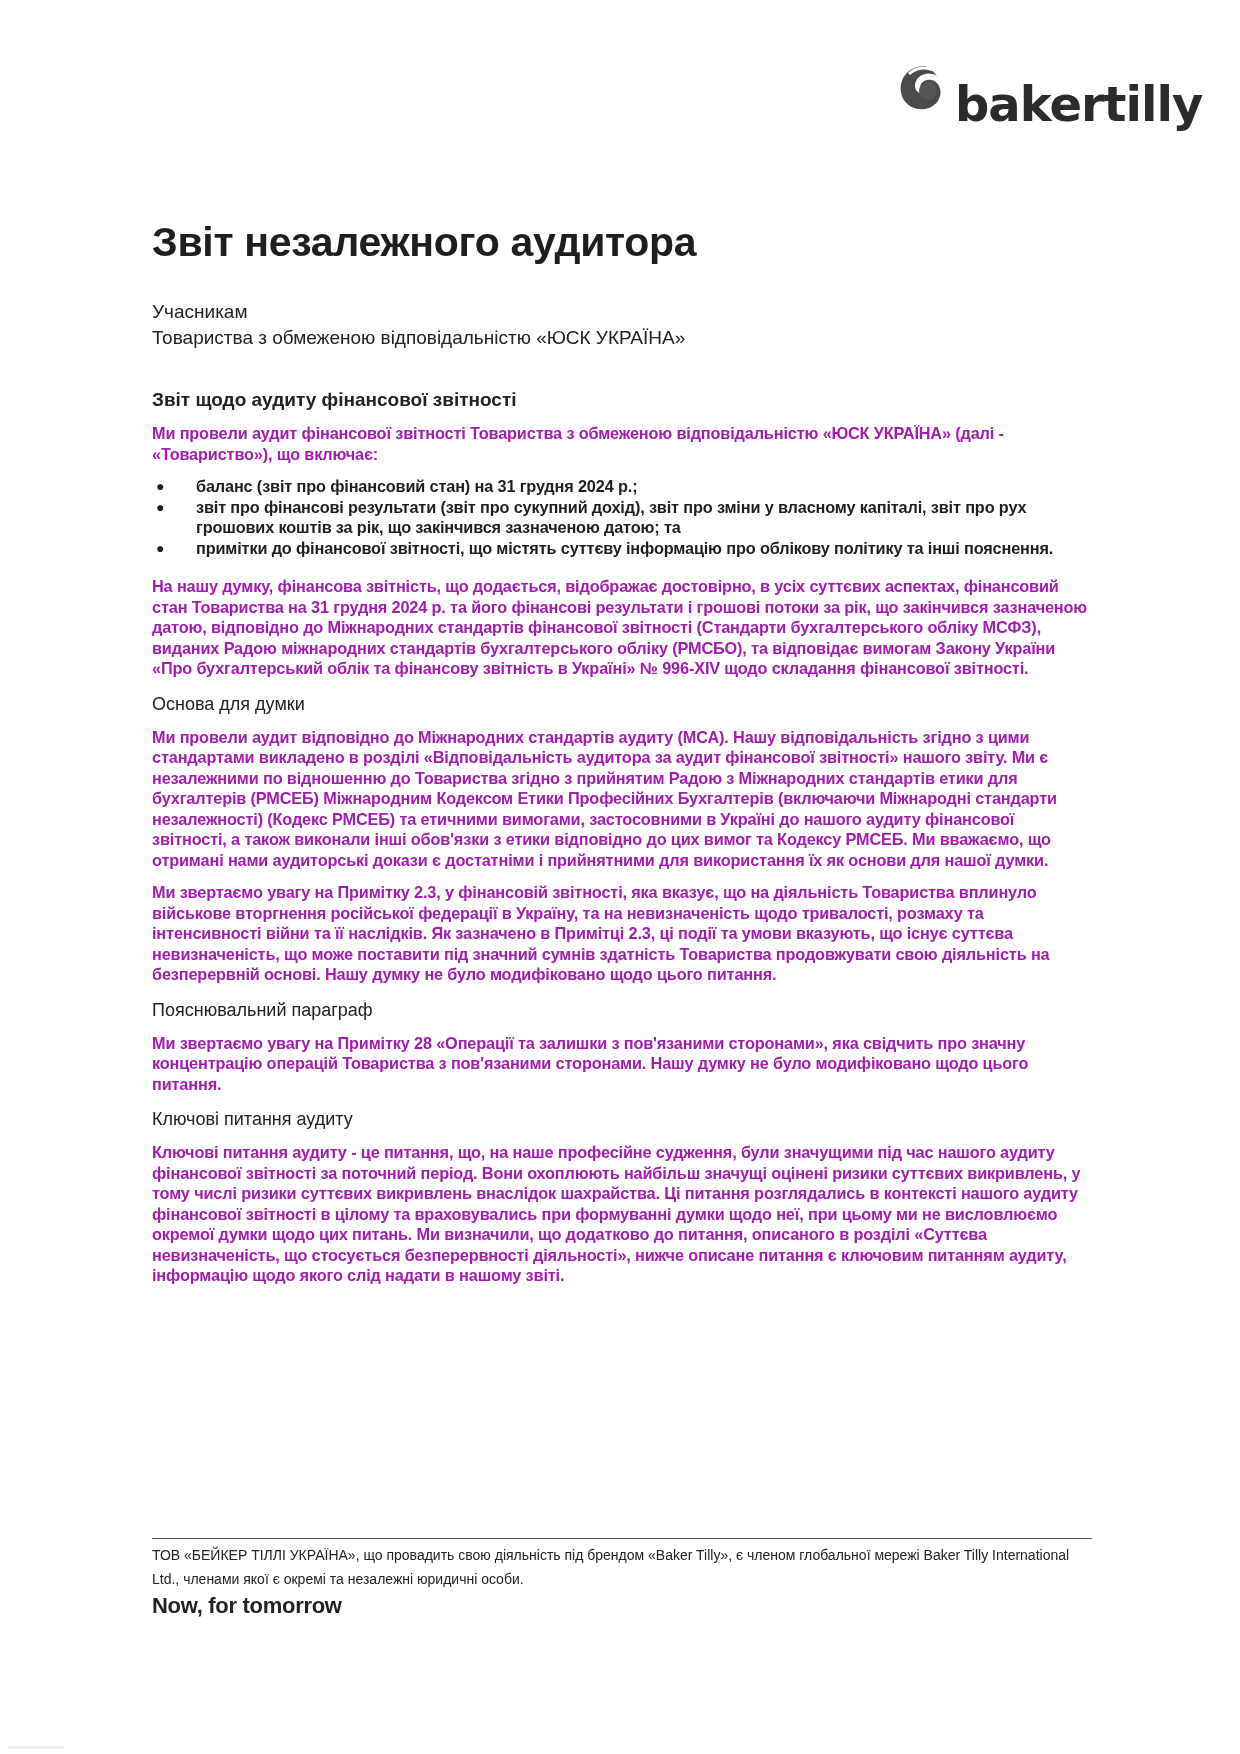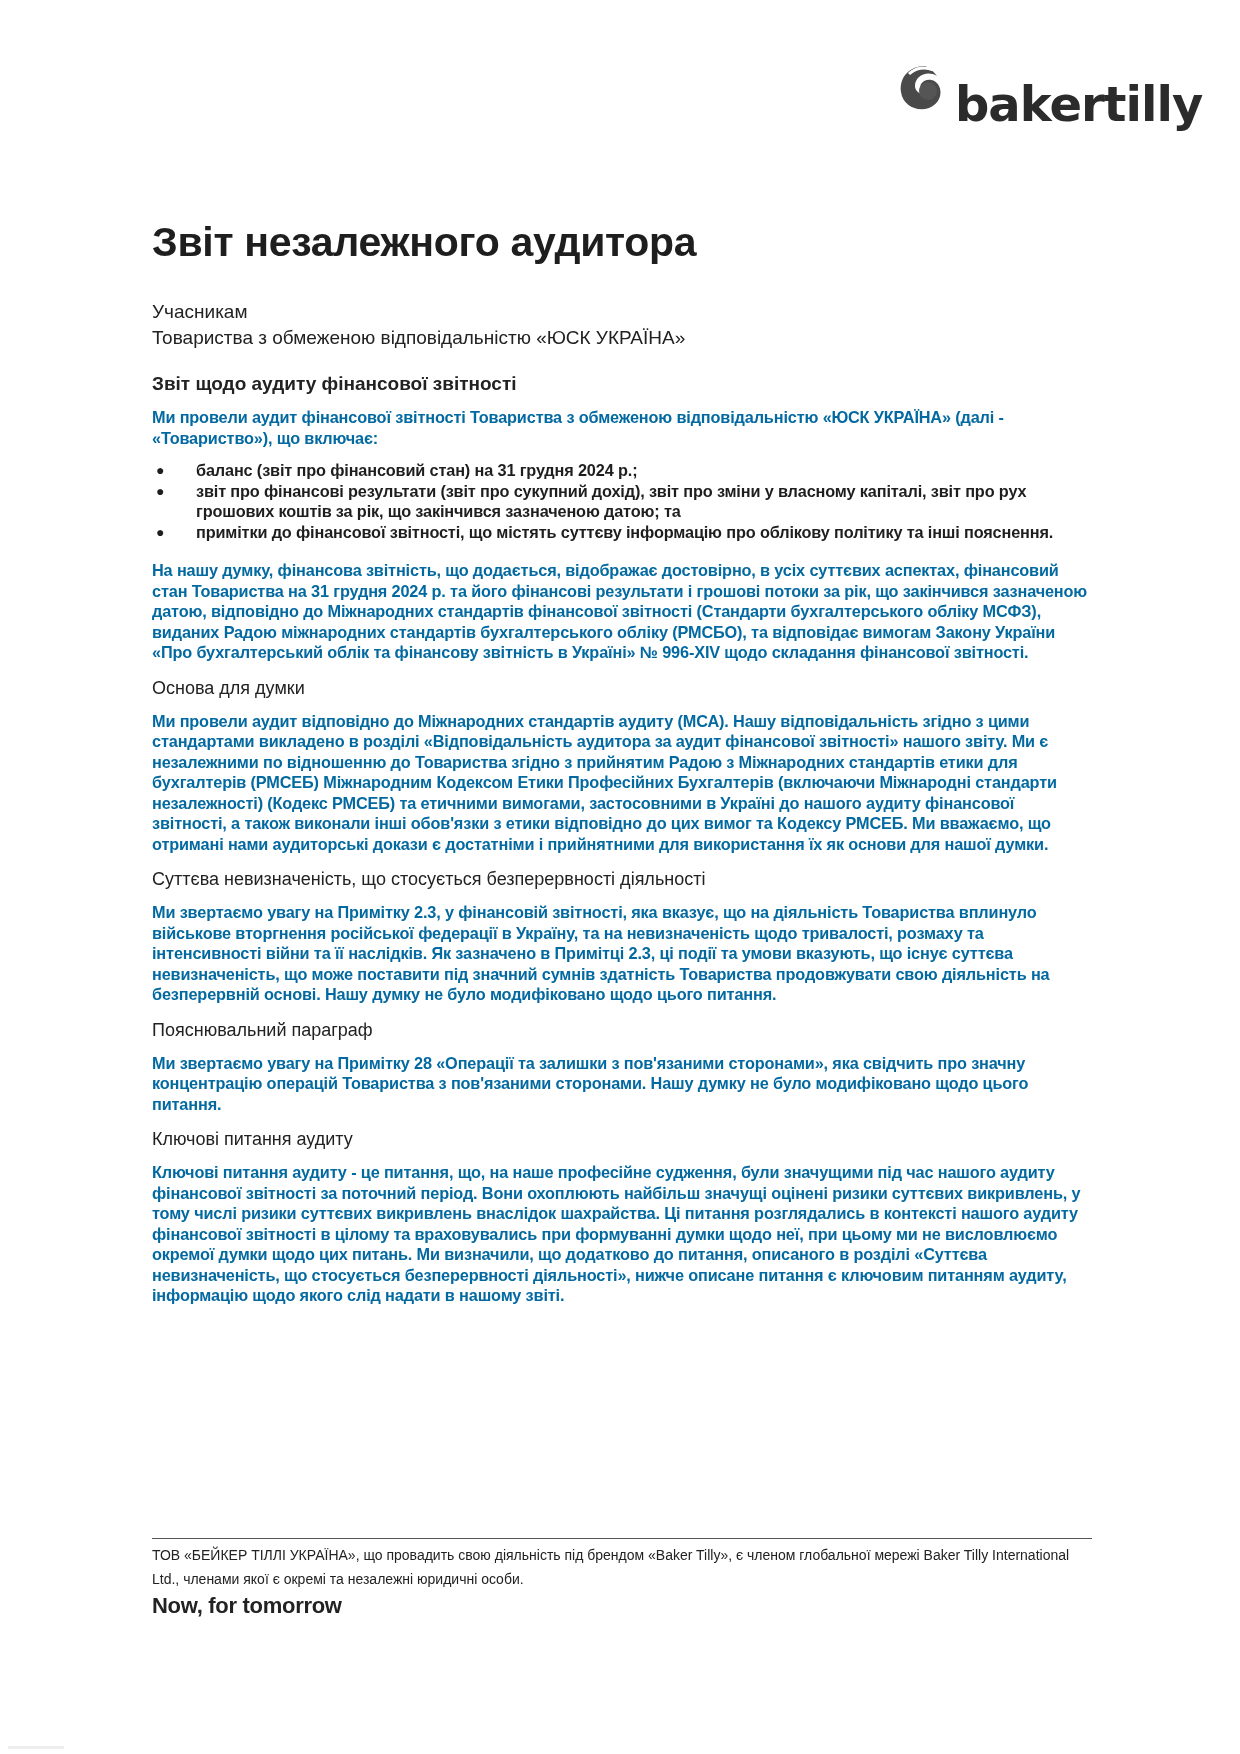--- a/index.html
+++ b/index.html
@@ -34,27 +34,27 @@
 
     .title {
       font-size: 41px;
       font-weight: bold;
       color: #1e1e1e;
       margin: 0;
       line-height: 1.2;
       letter-spacing: -0.3px;
     }
     .addressee { margin-top: 32px; font-size: 19px; line-height: 26px; color: #222; }
-    .section-title { margin-top: 22px; font-size: 19px; font-weight: bold; color: #222; }
+    .section-title { margin-top: 38px; font-size: 19px; font-weight: bold; color: #222; }
     .sub-heading { font-size: 18px; color: #222; margin-top: 14px; line-height: 22px; }
     p.body {
       margin: 12px 0 0 0;
       font-size: 16.3px;
       line-height: 20.5px;
-      color: #0369a1;
+      color: #a21caf;
       font-weight: bold;
       letter-spacing: -0.15px;
     }
     ul.bullets { margin: 12px 0 0 0; padding: 0; list-style: none; }
     ul.bullets li {
       position: relative;
       padding-left: 44px;
       font-size: 16.3px;
       line-height: 20.5px;
       font-weight: bold;
@@ -109,21 +109,20 @@
     <ul class="bullets">
       <li><span class="dot">●</span><span>баланс (звіт про фінансовий стан) на 31 грудня 2024 р.;</span></li>
       <li><span class="dot">●</span><span>звіт про фінансові результати (звіт про сукупний дохід), звіт про зміни у власному капіталі, звіт про рух грошових коштів за рік, що закінчився зазначеною датою; та</span></li>
       <li><span class="dot">●</span><span>примітки до фінансової звітності, що містять суттєву інформацію про облікову політику та інші пояснення.</span></li>
     </ul>
     <p class="body gap-l">На нашу думку, фінансова звітність, що додається, відображає достовірно, в усіх суттєвих аспектах, фінансовий стан Товариства на 31 грудня 2024 р. та його фінансові результати і грошові потоки за рік, що закінчився зазначеною датою, відповідно до Міжнародних стандартів фінансової звітності (Стандарти бухгалтерського обліку МСФЗ), виданих Радою міжнародних стандартів бухгалтерського обліку (РМСБО), та відповідає вимогам Закону України «Про бухгалтерський облік та фінансову звітність в Україні» № 996-XIV щодо складання фінансової звітності.</p>
 
     <div class="sub-heading">Основа для думки</div>
     <p class="body">Ми провели аудит відповідно до Міжнародних стандартів аудиту (МСА). Нашу відповідальність згідно з цими стандартами викладено в розділі «Відповідальність аудитора за аудит фінансової звітності» нашого звіту. Ми є незалежними по відношенню до Товариства згідно з прийнятим Радою з Міжнародних стандартів етики для бухгалтерів (РМСЕБ) Міжнародним Кодексом Етики Професійних Бухгалтерів (включаючи Міжнародні стандарти незалежності) (Кодекс РМСЕБ) та етичними вимогами, застосовними в Україні до нашого аудиту фінансової звітності, а також виконали інші обов'язки з етики відповідно до цих вимог та Кодексу РМСЕБ. Ми вважаємо, що отримані нами аудиторські докази є достатніми і прийнятними для використання їх як основи для нашої думки.</p>
 
-    <div class="sub-heading">Суттєва невизначеність, що стосується безперервності діяльності</div>
     <p class="body">Ми звертаємо увагу на Примітку 2.3, у фінансовій звітності, яка вказує, що на діяльність Товариства вплинуло військове вторгнення російської федерації в Україну, та на невизначеність щодо тривалості, розмаху та інтенсивності війни та її наслідків. Як зазначено в Примітці 2.3, ці події та умови вказують, що існує суттєва невизначеність, що може поставити під значний сумнів здатність Товариства продовжувати свою діяльність на безперервній основі. Нашу думку не було модифіковано щодо цього питання.</p>
 
     <div class="sub-heading">Пояснювальний параграф</div>
     <p class="body">Ми звертаємо увагу на Примітку 28 «Операції та залишки з пов'язаними сторонами», яка свідчить про значну концентрацію операцій Товариства з пов'язаними сторонами. Нашу думку не було модифіковано щодо цього питання.</p>
 
     <div class="sub-heading">Ключові питання аудиту</div>
     <p class="body">Ключові питання аудиту - це питання, що, на наше професійне судження, були значущими під час нашого аудиту фінансової звітності за поточний період. Вони охоплюють найбільш значущі оцінені ризики суттєвих викривлень, у тому числі ризики суттєвих викривлень внаслідок шахрайства. Ці питання розглядались в контексті нашого аудиту фінансової звітності в цілому та враховувались при формуванні думки щодо неї, при цьому ми не висловлюємо окремої думки щодо цих питань. Ми визначили, що додатково до питання, описаного в розділі «Суттєва невизначеність, що стосується безперервності діяльності», нижче описане питання є ключовим питанням аудиту, інформацію щодо якого слід надати в нашому звіті.</p>
   </div>
 
   <div class="footer">

